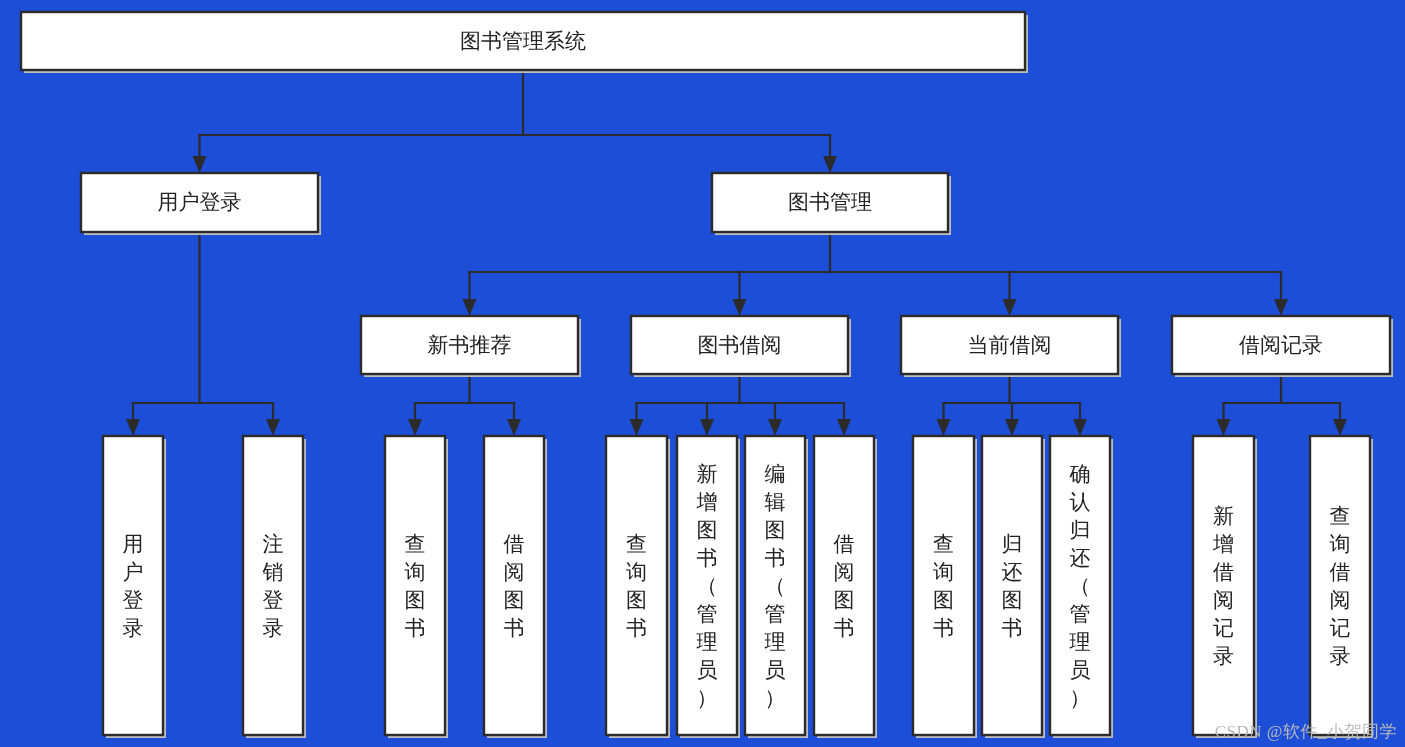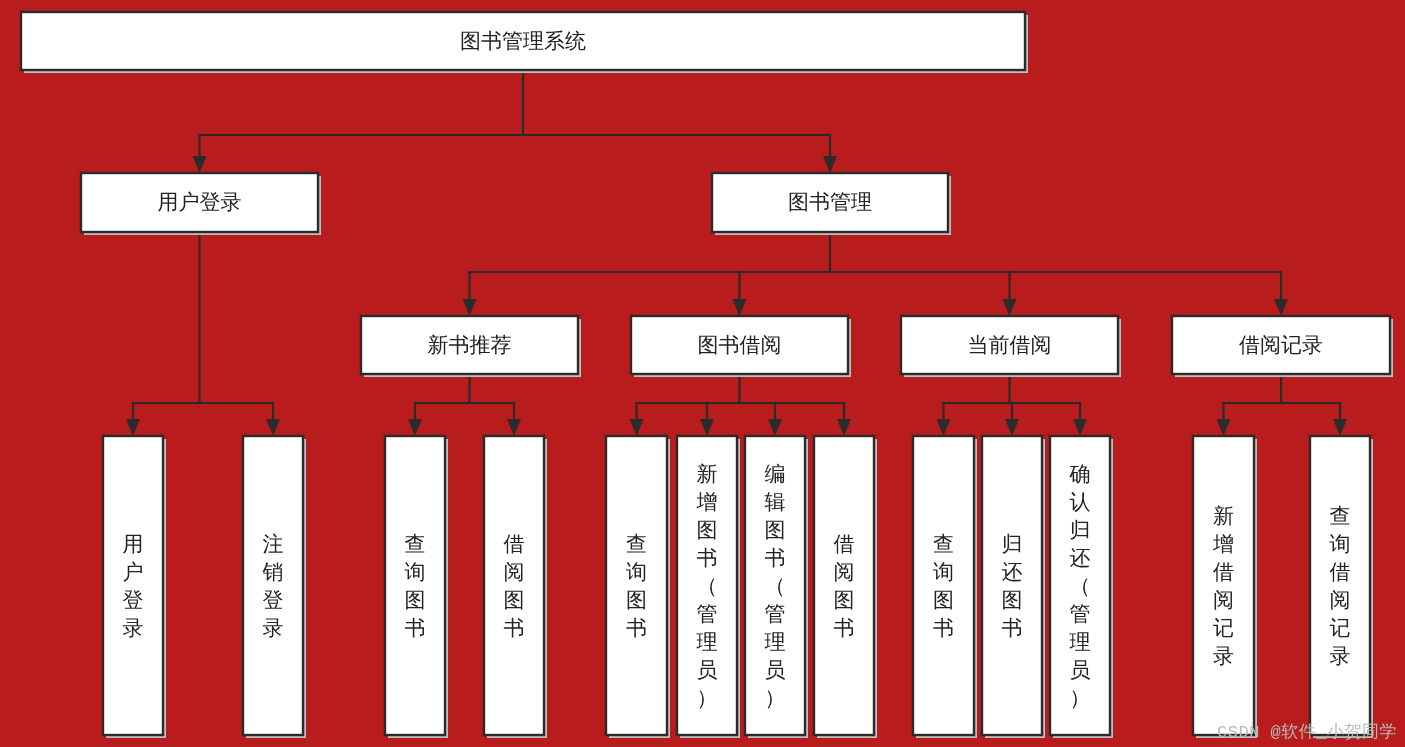--- a/index.html
+++ b/index.html
@@ -11,21 +11,21 @@
     width: 1405px;
     height: 747px;
     font-family: "Liberation Sans", sans-serif;
     overflow: hidden;
     position: relative;
   }
   #diagram-root {
     position: relative;
     width: 1405px;
     height: 747px;
-    background: #b91c1c;
+    background: #1d4ed8;
   }
   svg#flowchart {
     position: absolute;
     left: 0;
     top: 0;
     width: 1405px;
     height: 747px;
     display: block;
   }
   .node-box {
@@ -57,21 +57,21 @@
   .node-label-v {
     font-family: "Liberation Sans", sans-serif;
     font-size: 21px;
     fill: #222222;
     text-anchor: middle;
   }
   .watermark {
     position: absolute;
     right: 8px;
     bottom: 4px;
-    font-family: Liberation Mono, monospace;
+    font-family: Liberation Serif, serif;
     font-size: 17px;
     color: #b9b9b9;
     letter-spacing: 0.5px;
     white-space: nowrap;
     user-select: none;
   }
 </style>
 </head>
 <body>
 

